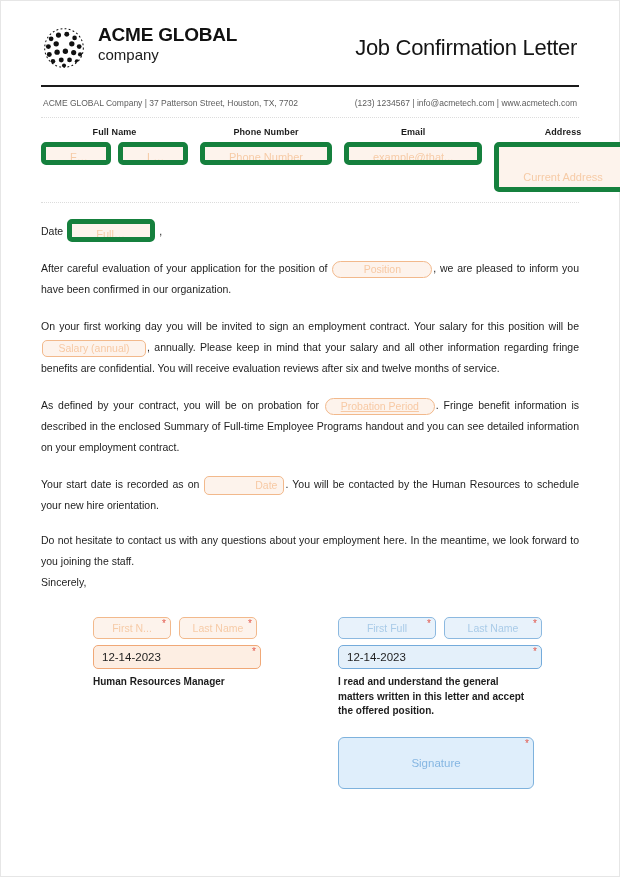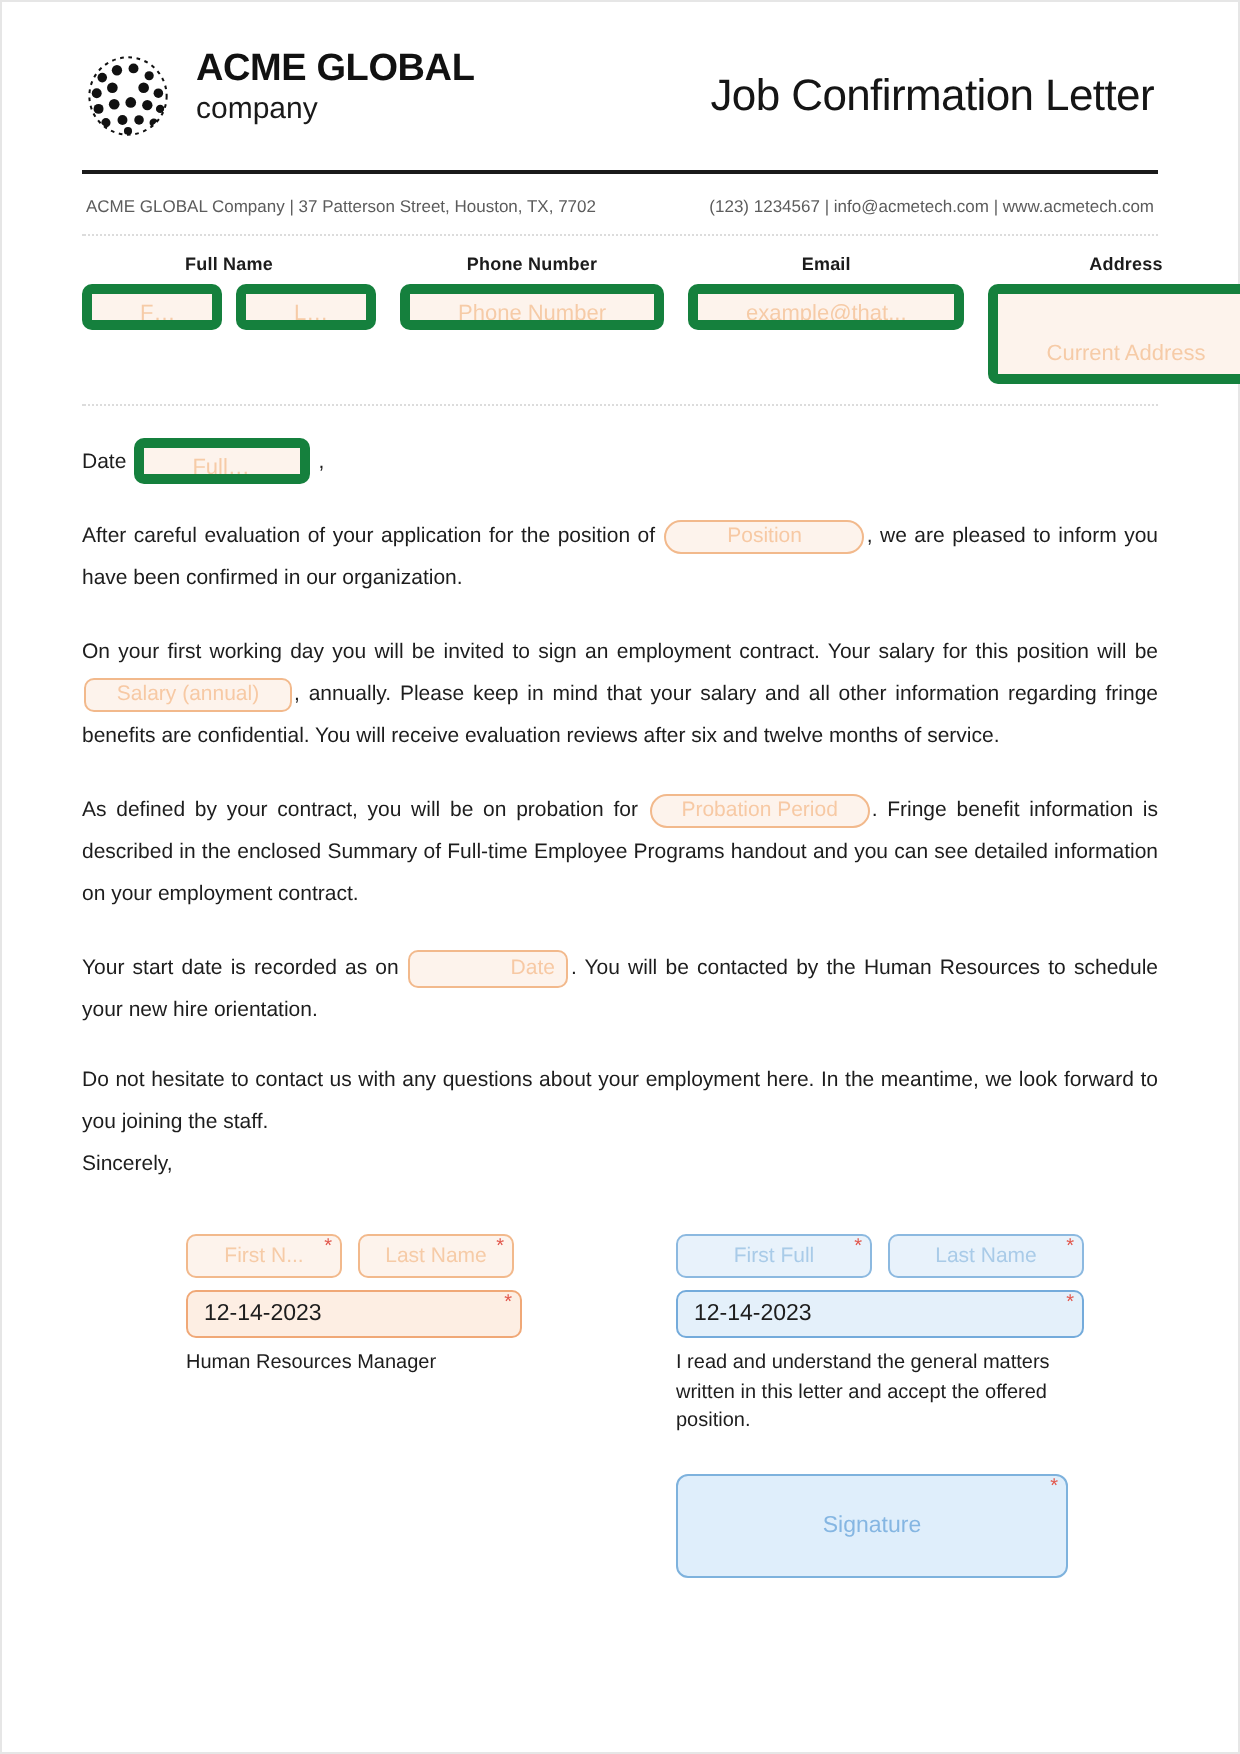--- a/index.html
+++ b/index.html
@@ -150,21 +150,21 @@
     color: #f7c9a4;
     font-size: 10.5px;
     height: 17px;
     line-height: 15px;
     text-align: center;
     padding: 0 6px;
     margin: 0 1px;
   }
   .if-position  { width: 100px; }
   .if-salary    { width: 104px; border-radius: 5px; }
-  .if-probation { width: 110px; }
+  .if-probation { width: 110px; text-decoration: underline; }
   .if-date      { width: 80px; border-radius: 5px; height: 19px; line-height: 17px; text-align: right; }
   .sincerely {
     font-size: 10.5px;
     color: #1d1d1d;
     margin: 0;
     line-height: 2.0;
   }
 
   
   .sig-section {
@@ -212,20 +212,21 @@
   }
   .date-box.o { border: 1px solid #f0a877; background: #fdeee3; width: 168px; }
   .date-box.b { border: 1px solid #74abdb; background: #e4f0fa; width: 204px; }
 
   .cap {
     font-size: 10px;
     line-height: 1.45;
     color: #1d1d1d;
     margin-top: 6px;
     width: 190px;
+    font-weight: bold;
   }
 
   .sig-box {
     margin-top: 27px;
     border-radius: 6px;
     height: 52px;
     line-height: 50px;
     text-align: center;
     font-size: 11.5px;
   }

